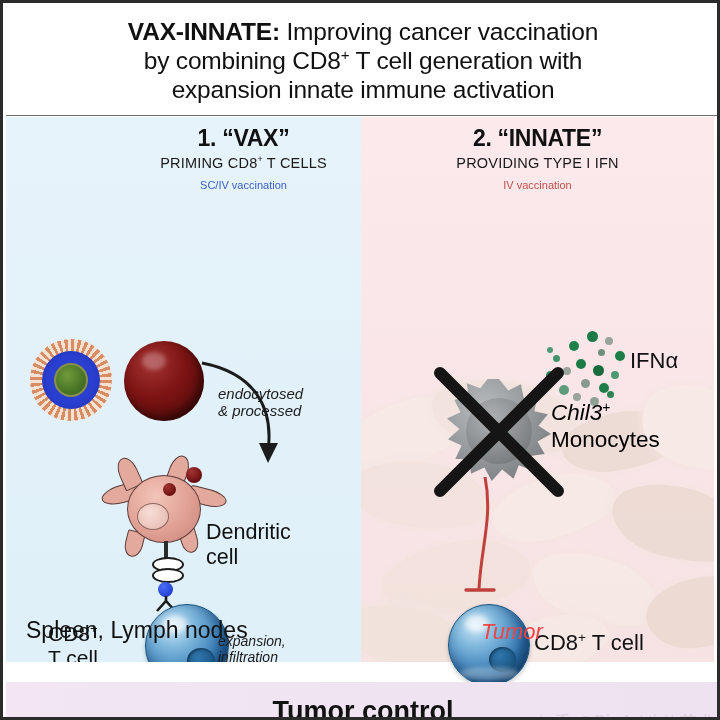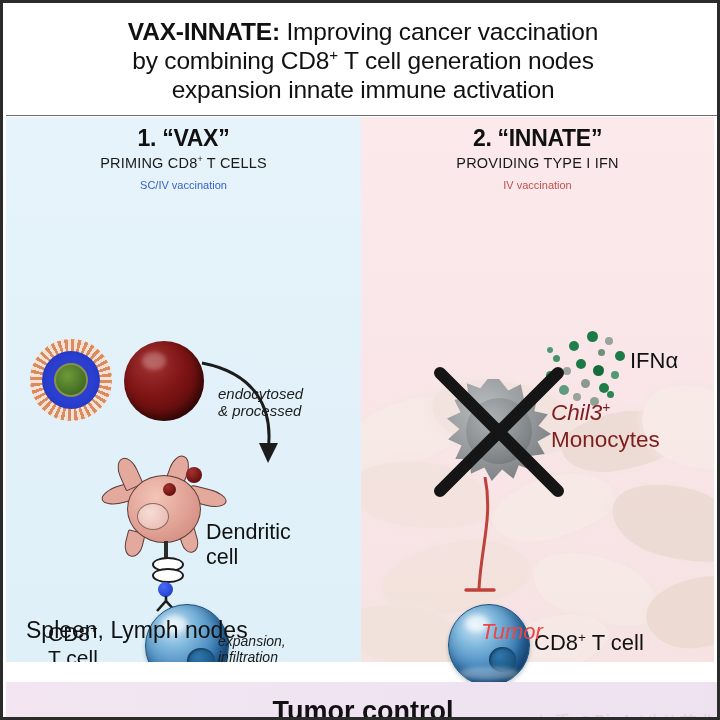--- a/index.html
+++ b/index.html
@@ -12,21 +12,21 @@
   #title{position:absolute;left:3px;top:3px;width:714px;height:110px;
          background:#ffffff;display:flex;align-items:center;justify-content:center;
          text-align:center;box-sizing:border-box;border-bottom:1px solid #6e6e6e;}
   #title .t{font-size:24.5px;line-height:29px;color:#111;letter-spacing:-0.2px;}
   #title .b{font-weight:bold;}
   sup{font-size:0.62em;vertical-align:super;line-height:0;}
 
   
   #panels{position:absolute;left:3px;top:114px;width:714px;height:545px;}
   .panel{position:absolute;top:0;height:545px;overflow:hidden;}
-  #panel-left{left:0;width:355px;background:linear-gradient(180deg,#e6f3fa 0%,#e2f1f9 55%,#dff0f9 100%);}
+  #panel-left{left:0;width:355px;background:linear-gradient(180deg,#e6f3fa 0%,#e2f1f9 55%,#dff0f9 100%);padding-left:40px;}
   #panel-right{left:355px;width:353px;background:linear-gradient(180deg,#fbe9ec 0%,#f9e5e8 60%,#f7e2e4 100%);}
 
   
   .tissue{position:absolute;left:0;bottom:0;width:100%;height:270px;opacity:.55;}
   .blob{position:absolute;background:#efe2d6;border-radius:55% 45% 60% 40%/50% 60% 40% 50%;
         box-shadow:0 0 8px 3px rgba(240,230,220,.8);}
   .blob.l{background:#f6eee6;}
   .blob.d{background:#e4d4c6;}
 
   .ptitle{position:absolute;width:100%;text-align:center;}
@@ -101,21 +101,21 @@
   #mono .spiky{position:absolute;inset:0;
      background:radial-gradient(circle at 36% 30%,#b9bcbe 0%,#8e9295 55%,#6b6f72 100%);
      clip-path:polygon(50% 0%,59% 11%,71% 5%,74% 19%,87% 17%,84% 31%,97% 34%,88% 45%,100% 53%,87% 60%,94% 72%,80% 74%,82% 88%,69% 83%,64% 96%,53% 87%,43% 98%,36% 85%,23% 91%,22% 77%,8% 77%,14% 64%,1% 58%,12% 48%,0% 38%,13% 32%,7% 20%,21% 18%,19% 4%,32% 9%,39% 0%);}
   #mono .innernuc{position:absolute;left:18%;top:18%;width:64%;height:64%;border-radius:50%;
      background:radial-gradient(circle at 38% 32%,#adb1b4,#7c8083 70%,#5e6265 100%);opacity:.9;}
 
   
   #ifn-dots{position:absolute;left:537px;top:214px;width:84px;height:84px;}
   #ifn-dots i{position:absolute;border-radius:50%;display:block;}
   #lbl-ifn{left:624px;top:231px;font-size:22px;color:#111;}
-  #lbl-chil3{left:545px;top:282px;font-size:22.5px;line-height:27px;color:#7f1d1d;}
+  #lbl-chil3{left:545px;top:282px;font-size:22.5px;line-height:27px;color:#000000;}
   #lbl-chil3 .it{font-style:italic;}
   #lbl-cd8r{left:528px;top:513px;font-size:22px;color:#111;}
   #lbl-tumor{left:475px;top:502px;font-size:22px;font-style:italic;color:#ef4444;}
 
   
   #inhibit{position:absolute;left:455px;top:360px;width:40px;height:130px;}
 
   
   #footer{position:absolute;left:3px;top:659px;width:714px;height:58px;
      background:linear-gradient(90deg,#f3e6f2 0%,#f0e4f2 40%,#eee2f0 100%);
@@ -125,21 +125,21 @@
      font-family:"DejaVu Sans",sans-serif;white-space:nowrap;}
 </style>
 </head>
 <body>
 
 <div id="frame">
 
   <div id="title">
     <div class="t">
       <span class="b">VAX-INNATE:</span><span> Improving cancer vaccination</span><br>
-      <span>by combining CD8</span><sup>+</sup><span> T cell generation nodes</span><br>
+      <span>by combining CD8</span><sup>+</sup><span> T cell generation with</span><br>
       <span>expansion innate immune activation</span>
     </div>
   </div>
 
   <div id="panels">
 
     <div class="panel" id="panel-left">
 
       <div class="ptitle ph1">1. “VAX”</div>
       <div class="ptitle ph2">

